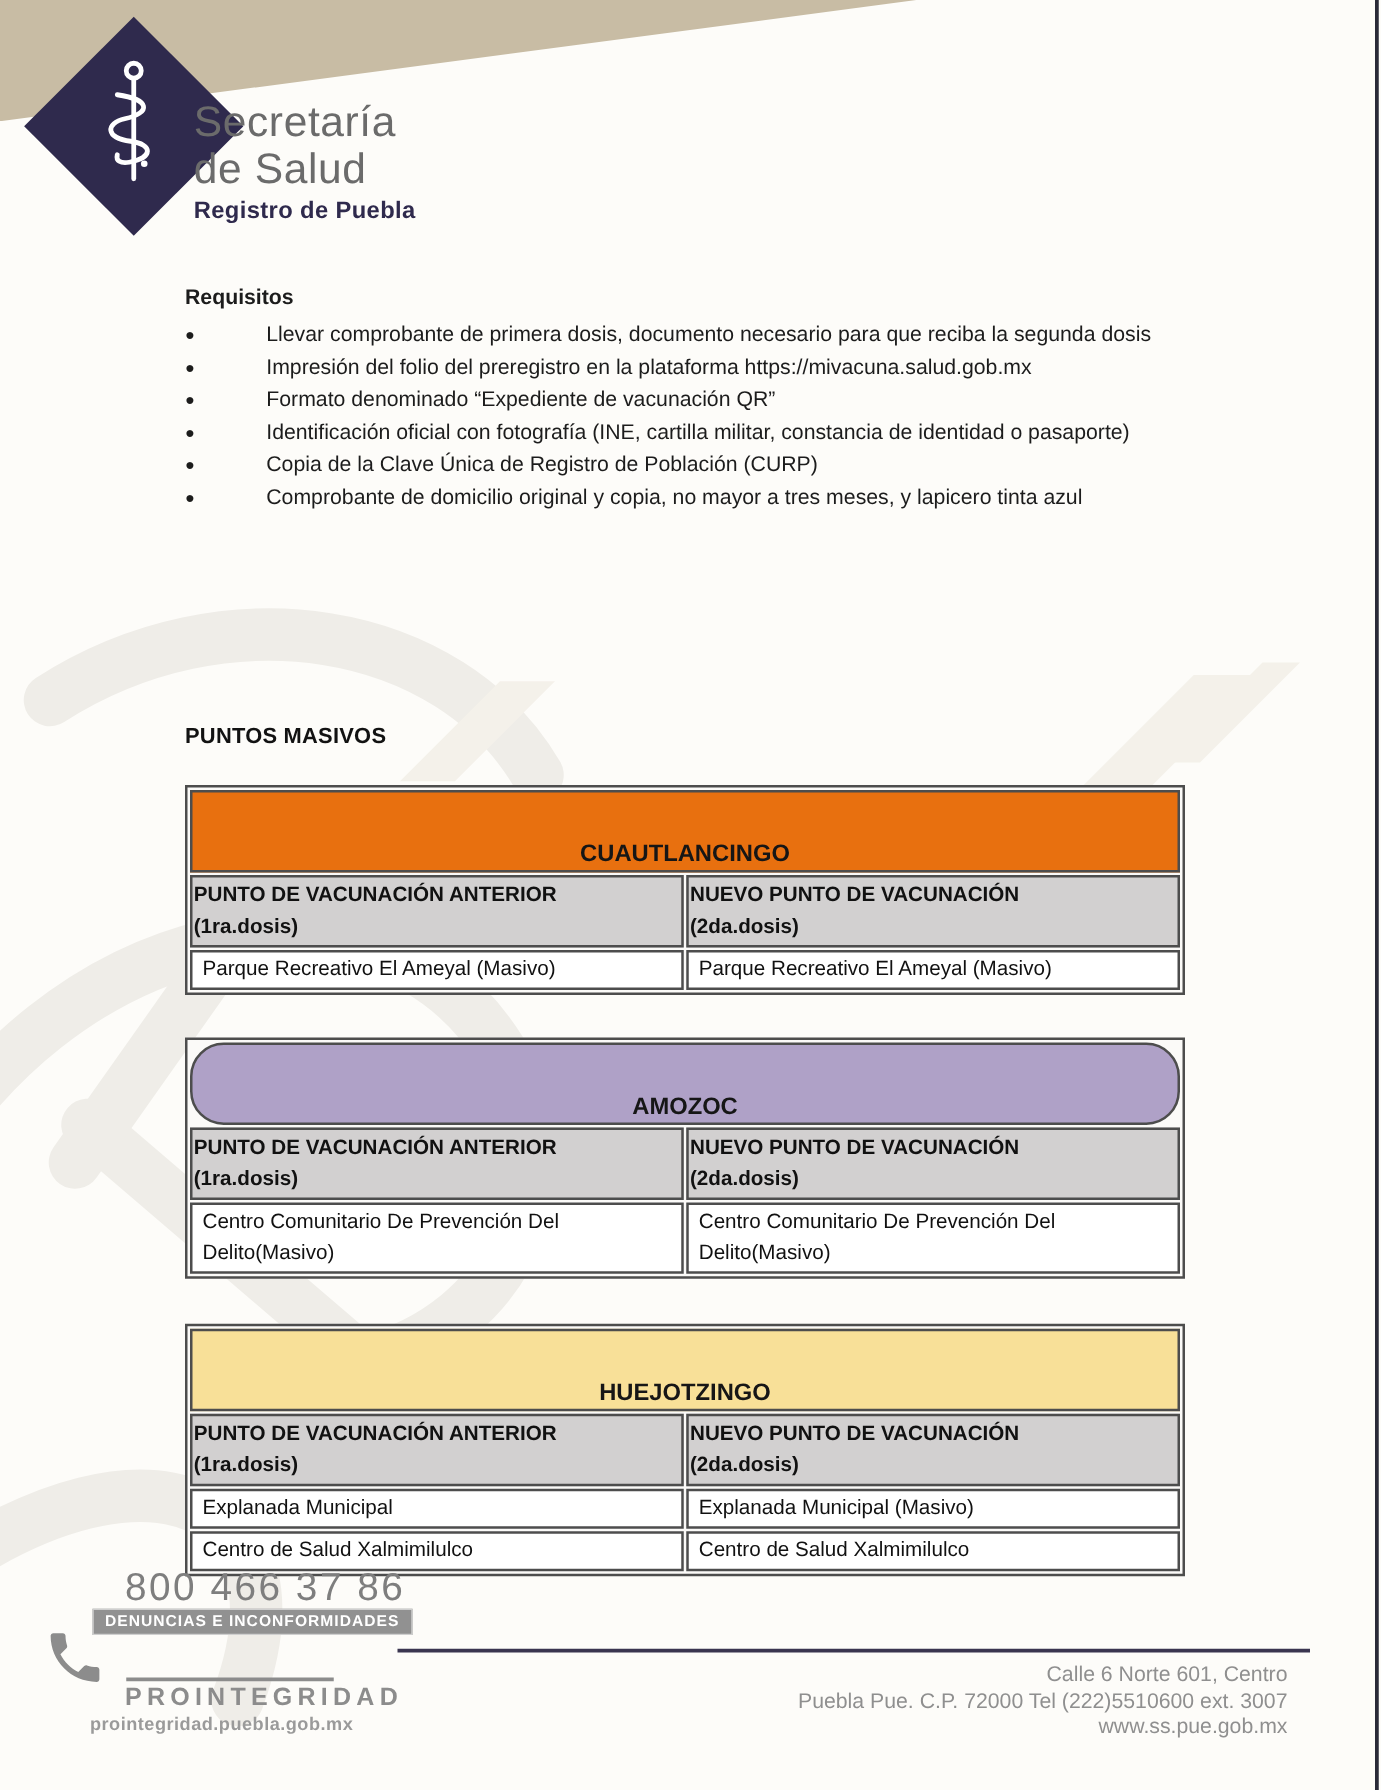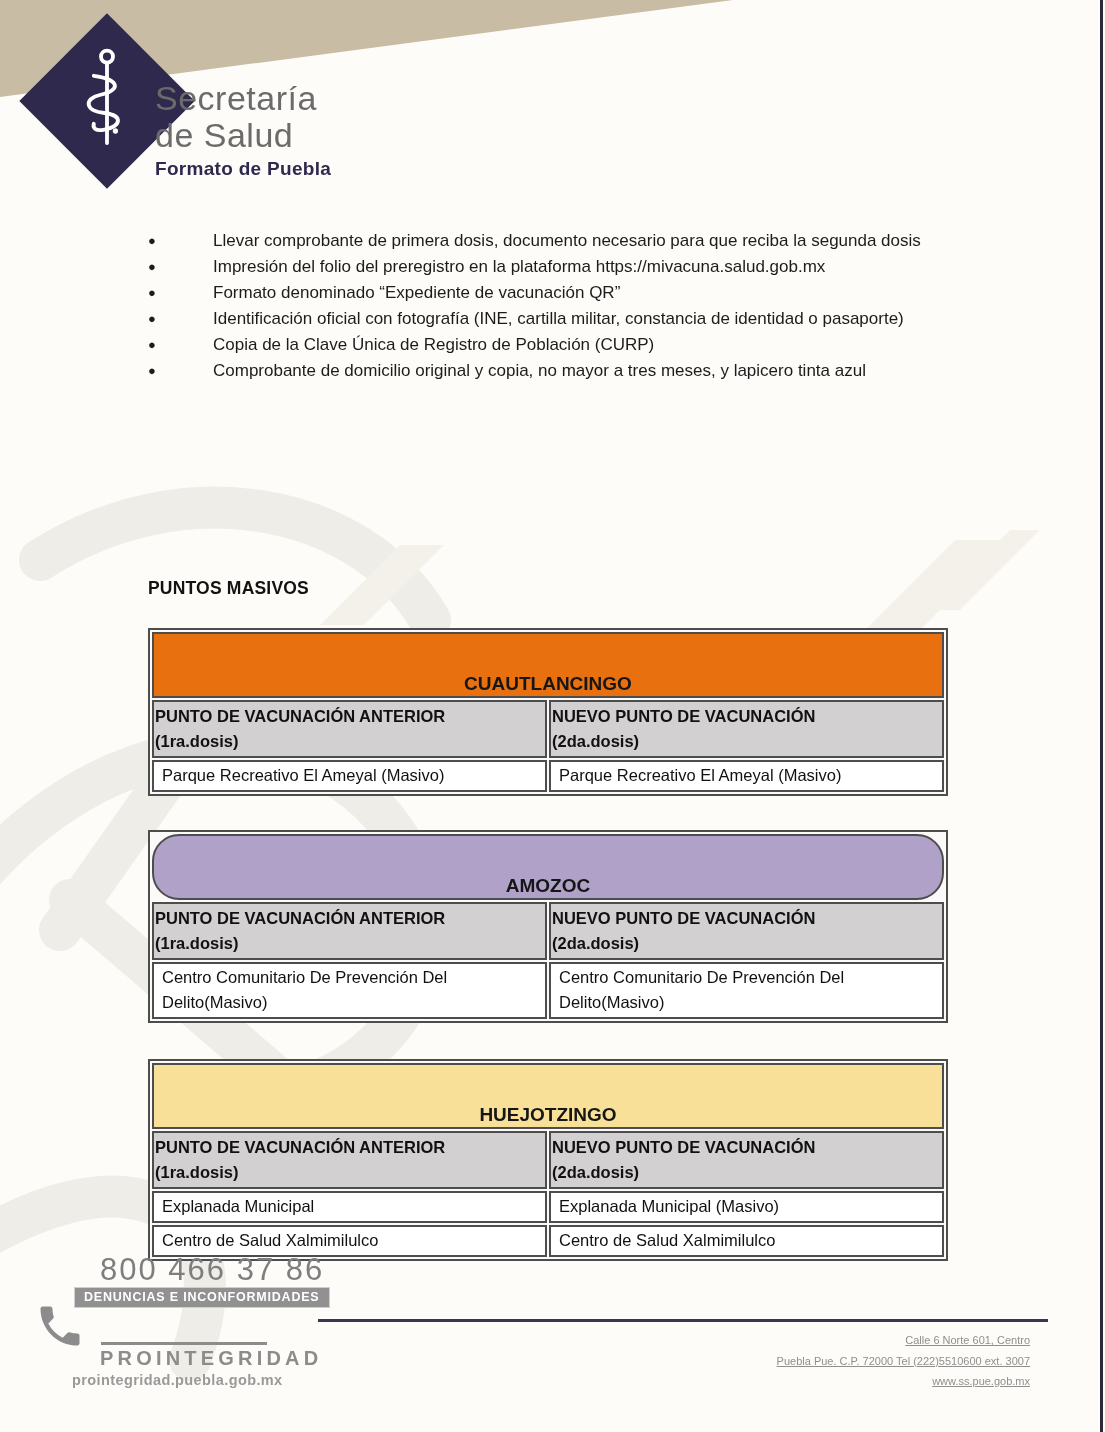--- a/index.html
+++ b/index.html
@@ -82,21 +82,21 @@
   }
   .url {
     position:absolute; left:72px; top:1372px; width:204px; text-align:center;
     font-size:14.5px; font-weight:bold; color:#9A9A9A; letter-spacing:0.4px;
   }
   .fline {
     position:absolute; left:318px; top:1319px; width:730px; height:3px; background:#3A3550;
   }
   .addr {
     position:absolute; left:430px; top:1330px; width:600px; text-align:right;
-    font-size:11px; color:#8F8F8F; line-height:20.5px;text-decoration:underline;
+    font-size:17px; color:#8F8F8F; line-height:20.5px;
   }
   .edge { position:absolute; left:1100px; top:0; width:3px; height:1432px; background:#2A2A38; }
 
   .watermark { position:absolute; left:0; top:0; pointer-events:none; }
   .content-layer { position:absolute; inset:0; }
 </style>
 </head>
 <body>
 
 <div class="page">
@@ -125,23 +125,24 @@
         <circle cx="20" cy="8" r="5"></circle>
         <line x1="20" y1="14" x2="20" y2="80"></line>
         <path d="M9 24 C 31 27, 32 36, 14 40 C 1 43, 1 53, 18 55 C 33 57, 33 66, 17 69 C 11 70, 8 68, 9 64"></path>
         <circle cx="27" cy="70" r="2.2" fill="#FFFFFF" stroke="none"></circle>
       </g>
     </svg>
     <div class="h-title">
       <div>Secretaría</div>
       <div>de Salud</div>
     </div>
-    <div class="h-sub">Formato de Puebla</div>
+    <div class="h-sub">Registro de Puebla</div>
 
     <div class="req">
+      <p class="req-h">Requisitos</p>
       <p class="req-item"><span class="bullet">●</span><span>Llevar comprobante de primera dosis, documento necesario para que reciba la segunda dosis</span></p>
       <p class="req-item"><span class="bullet">●</span><span>Impresión del folio del preregistro en la plataforma https://mivacuna.salud.gob.mx</span></p>
       <p class="req-item"><span class="bullet">●</span><span>Formato denominado “Expediente de vacunación QR”</span></p>
       <p class="req-item"><span class="bullet">●</span><span>Identificación oficial con fotografía (INE, cartilla militar, constancia de identidad o pasaporte)</span></p>
       <p class="req-item"><span class="bullet">●</span><span>Copia de la Clave Única de Registro de Población (CURP)</span></p>
       <p class="req-item"><span class="bullet">●</span><span>Comprobante de domicilio original y copia, no mayor a tres meses, y lapicero tinta azul</span></p>
     </div>
 
     <div class="sect-title">PUNTOS MASIVOS</div>
 

